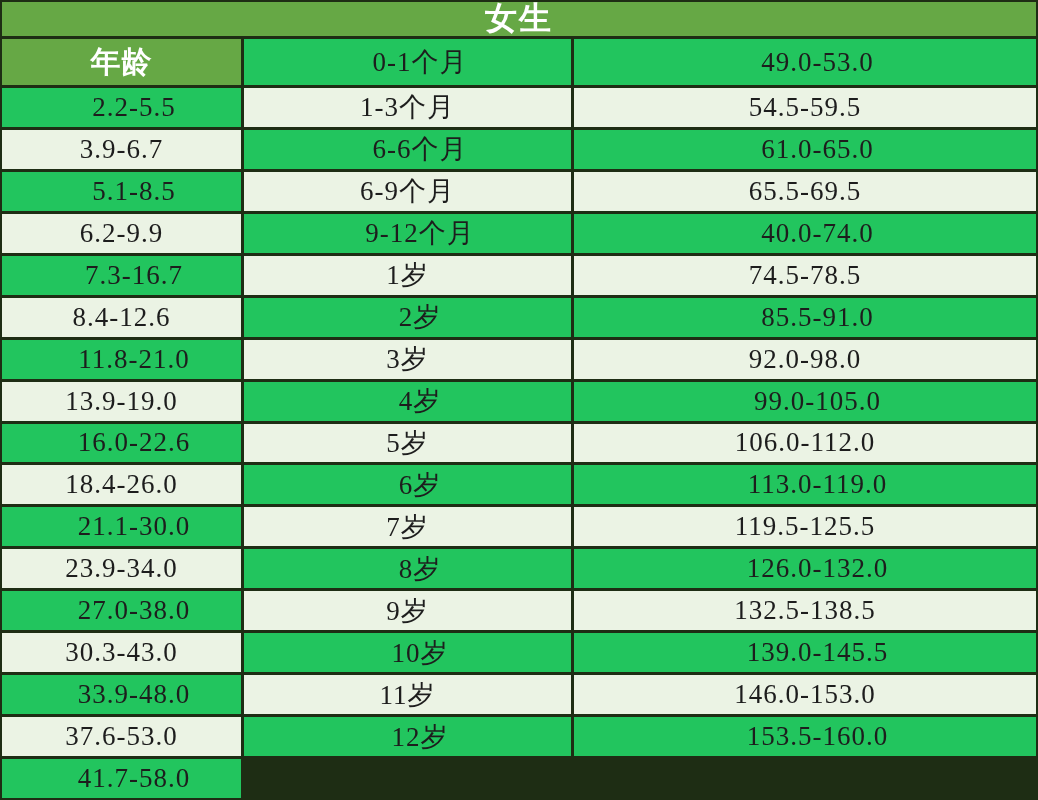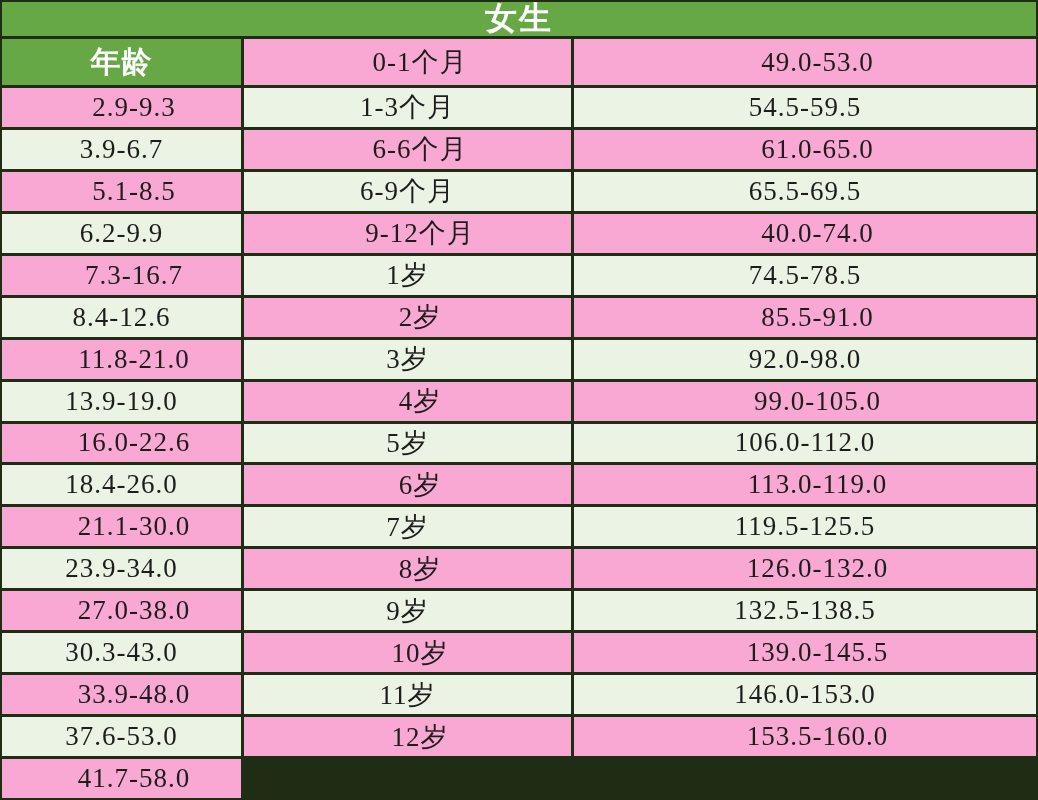--- a/index.html
+++ b/index.html
@@ -49,32 +49,32 @@
     font-weight: bold;
     letter-spacing: 1px;
     font-family: Liberation Serif, serif;
   }
   .row { display: contents; }
   .data-cell {
     color: #1d1d1d;
     font-size: 27px;
     letter-spacing: 1px;
   }
-  .row-odd  { background: #f9a8d4; padding-left: 25px; }
+  .row-odd  { background: #22c55e; padding-left: 25px; }
   .row-even { background: #ebf3e4; }
 </style>
 </head>
 <body>
 
 <div class="page">
   <div class="table" id="grid">
     <div class="cell title-cell">女生</div>
     <div class="cell header-cell">年龄</div>
 
-  <div class="row"><div class="cell data-cell row-odd">0-1个月</div><div class="cell data-cell row-odd">49.0-53.0</div><div class="cell data-cell row-odd">2.9-9.3</div></div>
+  <div class="row"><div class="cell data-cell row-odd">0-1个月</div><div class="cell data-cell row-odd">49.0-53.0</div><div class="cell data-cell row-odd">2.2-5.5</div></div>
       <div class="row"><div class="cell data-cell row-even">1-3个月</div><div class="cell data-cell row-even">54.5-59.5</div><div class="cell data-cell row-even">3.9-6.7</div></div>
       <div class="row"><div class="cell data-cell row-odd">6-6个月</div><div class="cell data-cell row-odd">61.0-65.0</div><div class="cell data-cell row-odd">5.1-8.5</div></div>
       <div class="row"><div class="cell data-cell row-even">6-9个月</div><div class="cell data-cell row-even">65.5-69.5</div><div class="cell data-cell row-even">6.2-9.9</div></div>
       <div class="row"><div class="cell data-cell row-odd">9-12个月</div><div class="cell data-cell row-odd">40.0-74.0</div><div class="cell data-cell row-odd">7.3-16.7</div></div>
       <div class="row"><div class="cell data-cell row-even">1岁</div><div class="cell data-cell row-even">74.5-78.5</div><div class="cell data-cell row-even">8.4-12.6</div></div>
       <div class="row"><div class="cell data-cell row-odd">2岁</div><div class="cell data-cell row-odd">85.5-91.0</div><div class="cell data-cell row-odd">11.8-21.0</div></div>
       <div class="row"><div class="cell data-cell row-even">3岁</div><div class="cell data-cell row-even">92.0-98.0</div><div class="cell data-cell row-even">13.9-19.0</div></div>
       <div class="row"><div class="cell data-cell row-odd">4岁</div><div class="cell data-cell row-odd">99.0-105.0</div><div class="cell data-cell row-odd">16.0-22.6</div></div>
       <div class="row"><div class="cell data-cell row-even">5岁</div><div class="cell data-cell row-even">106.0-112.0</div><div class="cell data-cell row-even">18.4-26.0</div></div>
       <div class="row"><div class="cell data-cell row-odd">6岁</div><div class="cell data-cell row-odd">113.0-119.0</div><div class="cell data-cell row-odd">21.1-30.0</div></div>

